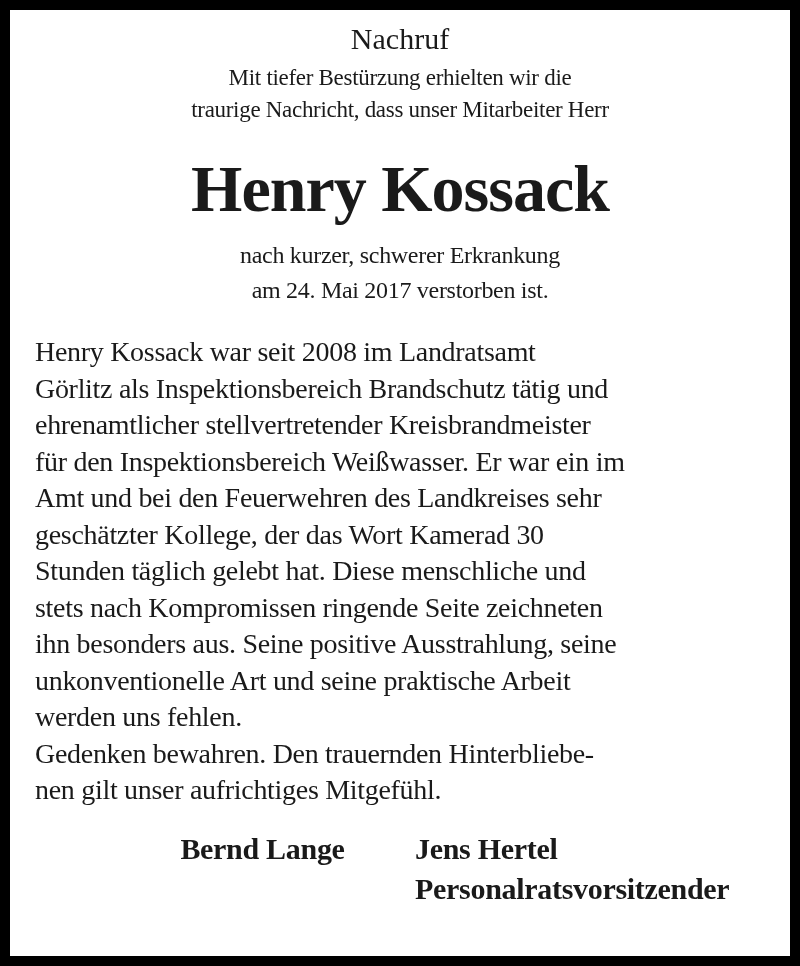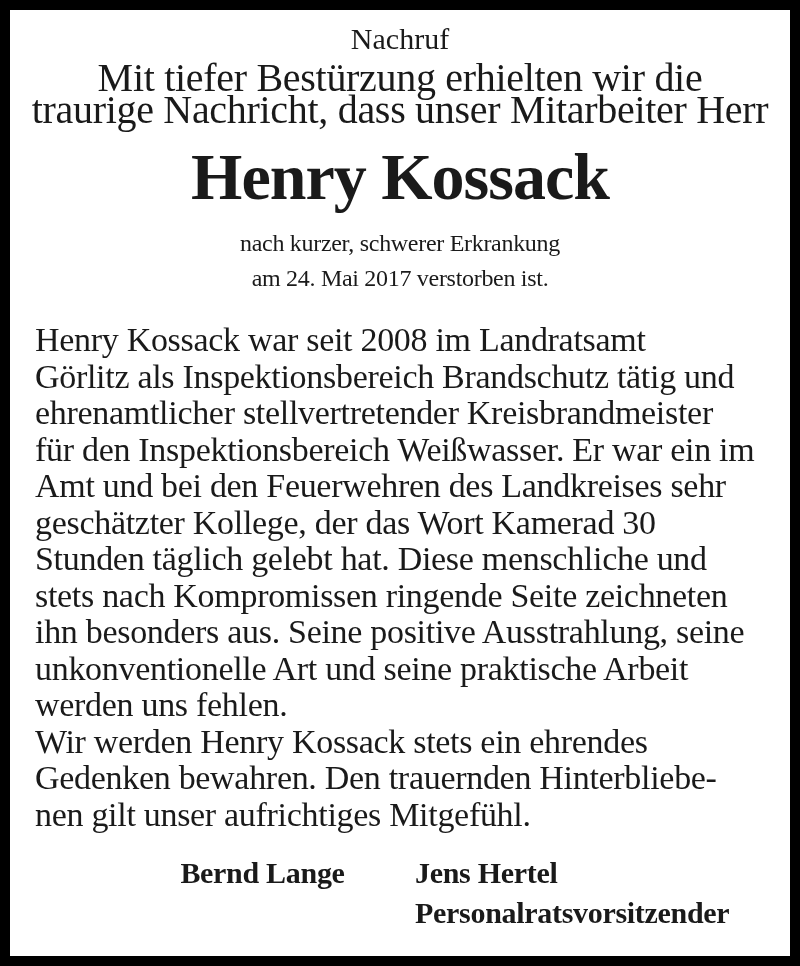--- a/index.html
+++ b/index.html
@@ -28,45 +28,45 @@
   .header {
     text-align: center;
   }
   .kicker {
     margin-top: 12px;
     font-size: 30px;
     line-height: 34px;
   }
   .intro {
     margin-top: 6px;
-    font-size: 40px;
+    font-size: 23px;
     line-height: 32px;
     letter-spacing: -0.3px;
   }
   .intro .line,
   .death .line,
   .obit-body .line {
     white-space: nowrap;
   }
   .name {
-    margin-top: 16px;
+    margin-top: 28px;
     font-size: 66px;
     line-height: 70px;
     font-weight: bold;
     letter-spacing: -1px;
   }
   .death {
     margin-top: 14px;
     font-size: 24px;
     line-height: 35px;
     letter-spacing: -0.3px;
   }
   .obit-body {
     margin: 26px 8px 0 25px;
-    font-size: 34px;
+    font-size: 28px;
     line-height: 36.5px;
     letter-spacing: -0.3px;
     text-align: left;
   }
   .signatures {
     display: flex;
     margin: 20px 0 0 100px;
     font-weight: bold;
     font-size: 30px;
     line-height: 40px;
@@ -108,21 +108,20 @@
       <div class="line">Görlitz als Inspektionsbereich Brandschutz tätig und</div>
       <div class="line">ehrenamtlicher stellvertretender Kreisbrandmeister</div>
       <div class="line">für den Inspektionsbereich Weißwasser. Er war ein im</div>
       <div class="line">Amt und bei den Feuerwehren des Landkreises sehr</div>
       <div class="line">geschätzter Kollege, der das Wort Kamerad 30</div>
       <div class="line">Stunden täglich gelebt hat. Diese menschliche und</div>
       <div class="line">stets nach Kompromissen ringende Seite zeichneten</div>
       <div class="line">ihn besonders aus. Seine positive Ausstrahlung, seine</div>
       <div class="line">unkonventionelle Art und seine praktische Arbeit</div>
       <div class="line">werden uns fehlen.</div>
-      <div class="line">Wir werden Henry Kossack stets ein ehrendes</div>
       <div class="line">Gedenken bewahren. Den trauernden Hinterbliebe-</div>
       <div class="line">nen gilt unser aufrichtiges Mitgefühl.</div>
     </div>
 
     <div class="signatures">
       <div class="sig-col first">
         <div>Bernd Lange</div>
       </div>
       <div class="sig-col">
         <div>Jens Hertel</div>

